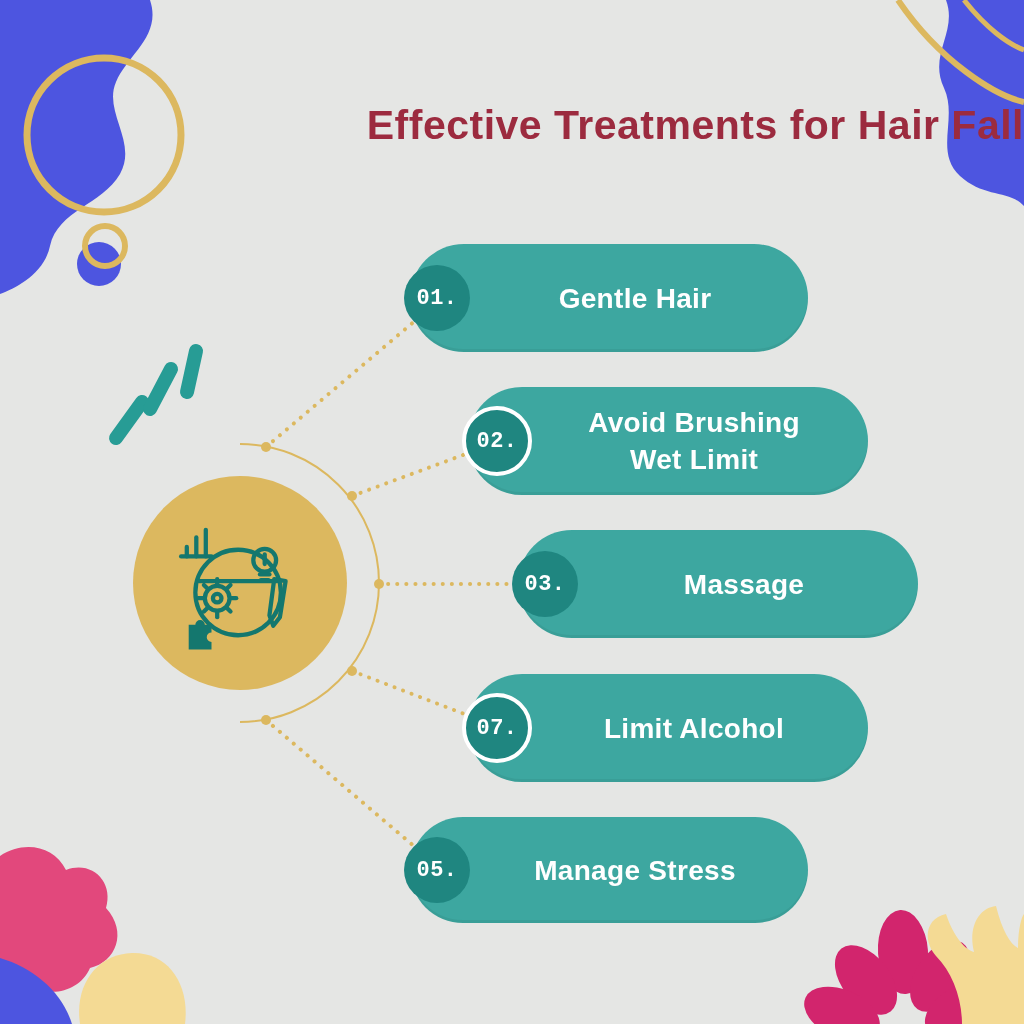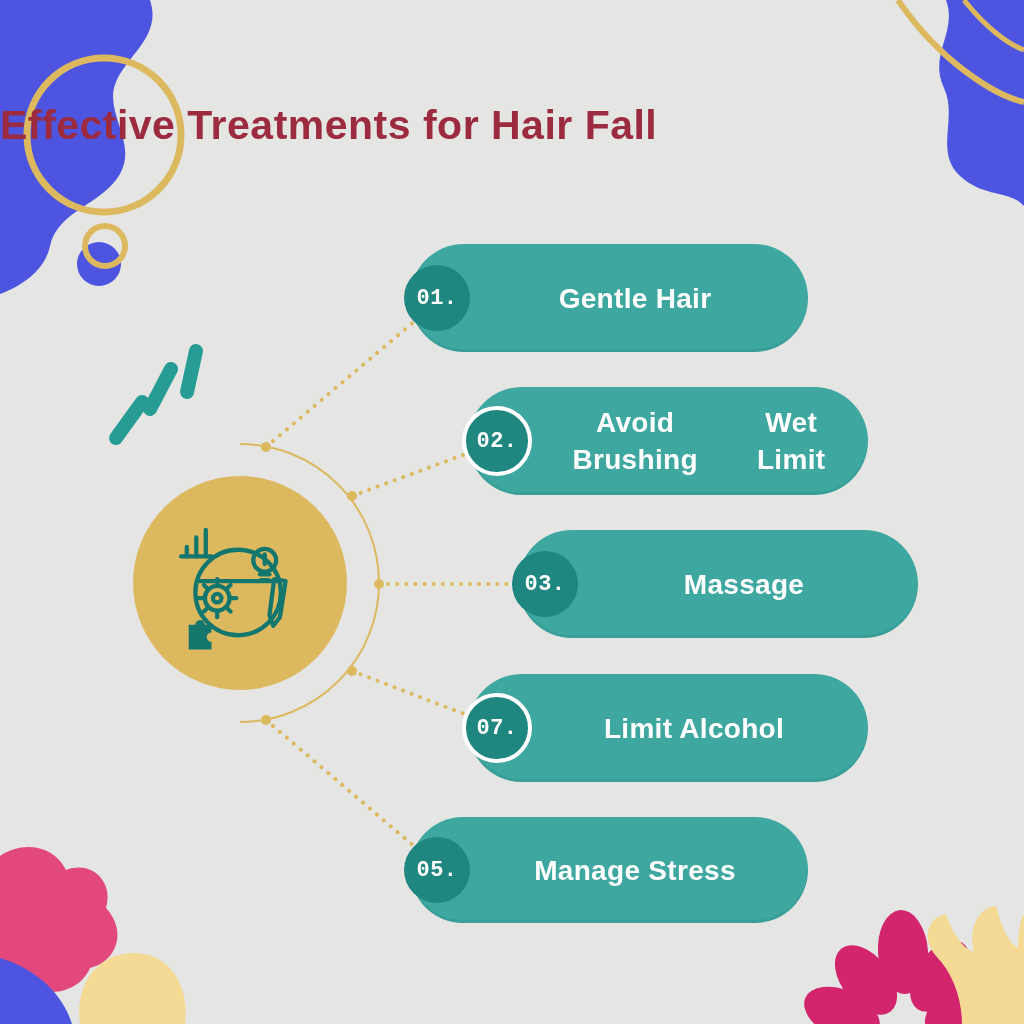--- a/index.html
+++ b/index.html
@@ -5,21 +5,21 @@
   * { margin:0; padding:0; box-sizing:border-box; }
   html,body { width:1024px; height:1024px; }
   body {
     font-family:"Liberation Sans","DejaVu Sans",sans-serif;
     background:var(--background,#e5e6e4);
     position:relative; overflow:hidden;
   }
   .decor { position:absolute; inset:0; z-index:0; }
   .title {
     position:absolute; top:102px; left:0; width:100%;
-    text-align:left; font-size:41px; font-weight:700;
+    text-align:right; font-size:41px; font-weight:700;
     letter-spacing:0.5px; color:var(--title,#9c2b3f); z-index:2;
   }
   .hub {
     position:absolute; left:133px; top:476px; width:214px; height:214px;
     border-radius:50%; background:var(--gold,#dcb85f); z-index:2;
     display:flex; align-items:center; justify-content:center;
   }
   .pill {
     position:absolute; height:108px; border-radius:54px;
     background:var(--pill,#3da7a0); z-index:2;
@@ -33,21 +33,21 @@
   .num {
     position:absolute; left:-6px; top:50%; transform:translateY(-50%);
     width:66px; height:66px; border-radius:50%;
     background:var(--pillDark,#1f8680); color:#fff;
     display:flex; align-items:center; justify-content:center;
     font-weight:700; font-size:22px; letter-spacing:0.5px;font-family:Liberation Mono, monospace;
   }
   .ring .num { width:70px; height:70px; border:4px solid #ffffff; }
   .label {
     position:absolute; inset:0; padding-left:70px; padding-right:18px;
-    display:flex; flex-direction:row; align-items:center; justify-content:center;
+    display:flex; flex-direction:column; align-items:center; justify-content:center;
     color:var(--textOnPill,#ffffff); font-weight:700; font-size:28px;
     line-height:37px; text-align:center; letter-spacing:0.3px;
   }
 </style>
 </head>
 <body>
 
 <svg class="decor" width="1024" height="1024" viewBox="0 0 1024 1024" aria-hidden="true">
 
   <path d="M0 0 H150 C162 36 128 54 116 82 C103 112 138 142 120 174 C102 205 58 210 50 246 C44 274 16 288 0 294 Z" fill="var(--decorBlue,#4d55e0)"></path>

